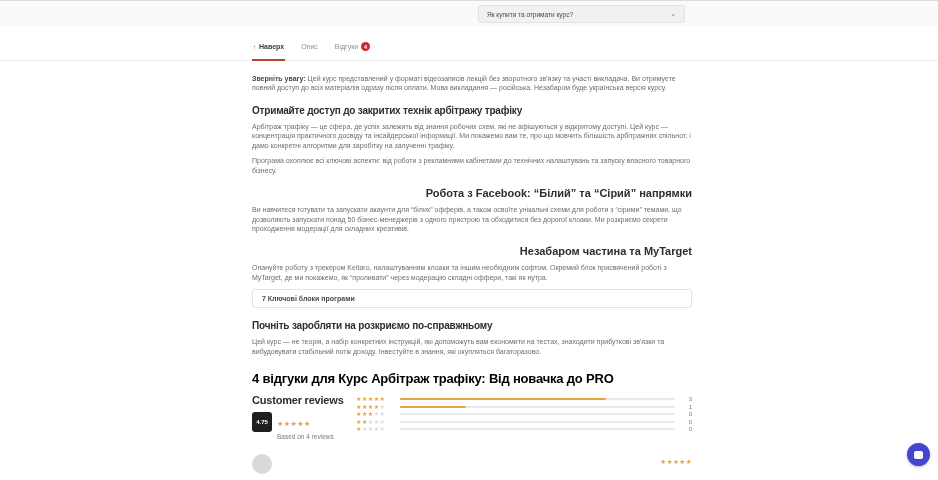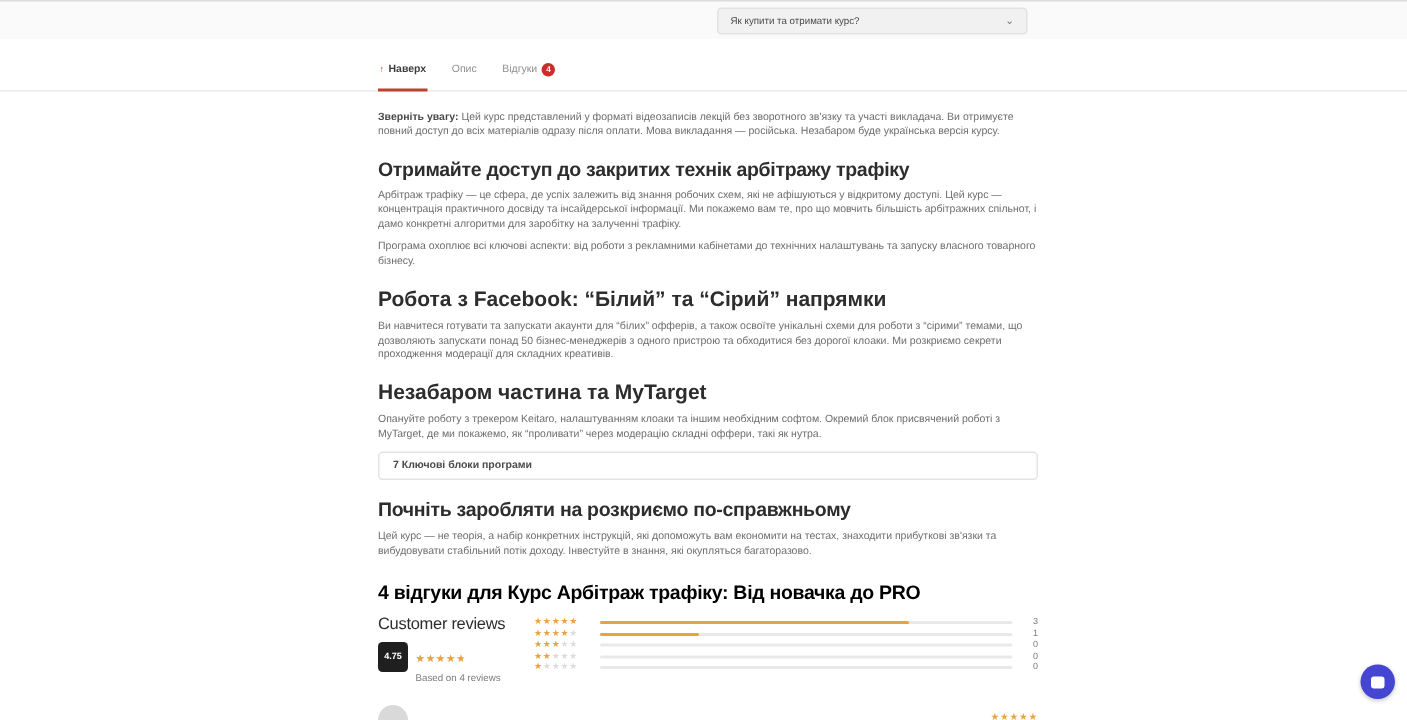--- a/index.html
+++ b/index.html
@@ -31,31 +31,31 @@
   .tab .arrow{font-size:6px;color:#b9432d;}
   .badge{
     background:#ce2b2b;color:#fff;min-width:9px;height:9px;border-radius:50%;
     font-size:5.5px;display:flex;align-items:center;justify-content:center;font-weight:bold;
   }
   
   .content{position:absolute;top:60px;left:252px;width:440px;}
   p.body{font-size:7px;line-height:1.35;color:#6e6e6e;margin:6px 0 0;}
   p.notice{margin-top:14px;}
   p.notice b{color:#4a4a4a;}
-  h3.sec{font-size:13px;color:#2d2d2d;margin:12px 0 0;letter-spacing:-0.2px;}
-  h4.sec{font-size:14px;color:#2d2d2d;margin:12px 0 0;}
+  h3.sec{font-size:10px;color:#2d2d2d;margin:12px 0 0;letter-spacing:-0.2px;}
+  h4.sec{font-size:11px;color:#2d2d2d;margin:12px 0 0;text-align:right;}
   .accordion{
     margin-top:7px;border:1px solid #e3e3e3;border-radius:3px;background:#fff;
     padding:5px 9px;font-size:7px;font-weight:bold;color:#4a4a4a;cursor:pointer;
   }
   
   h2.reviews{font-size:13px;color:#000000;margin:15px 0 0;letter-spacing:-0.2px;}
   .summary{display:flex;margin-top:8px;}
   .sum-left{width:104px;flex:none;}
-  .cr-title{font-size:11px;font-weight:normal;color:#2d2d2d;letter-spacing:-0.2px;}
+  .cr-title{font-size:11px;font-weight:bold;color:#2d2d2d;letter-spacing:-0.2px;}
   .cr-row{display:flex;gap:5px;margin-top:6px;align-items:flex-start;}
   .avg-badge{
     width:20px;height:20px;background:#1f1f1f;color:#fff;border-radius:3px;flex:none;
     font-size:6px;font-weight:bold;display:flex;align-items:center;justify-content:center;
   }
   .stars-wrap{position:relative;display:inline-block;font-size:7px;line-height:1;letter-spacing:0.5px;color:#e3e3e3;white-space:nowrap;}
   .stars-wrap .fill{position:absolute;left:0;top:0;overflow:hidden;color:#eaa23e;white-space:nowrap;}
   .based{font-size:6.5px;color:#7a7a7a;margin-top:3px;}
   .sum-right{flex:1;padding-top:1px;}
   .dist-row{display:flex;align-items:center;height:7.6px;}

